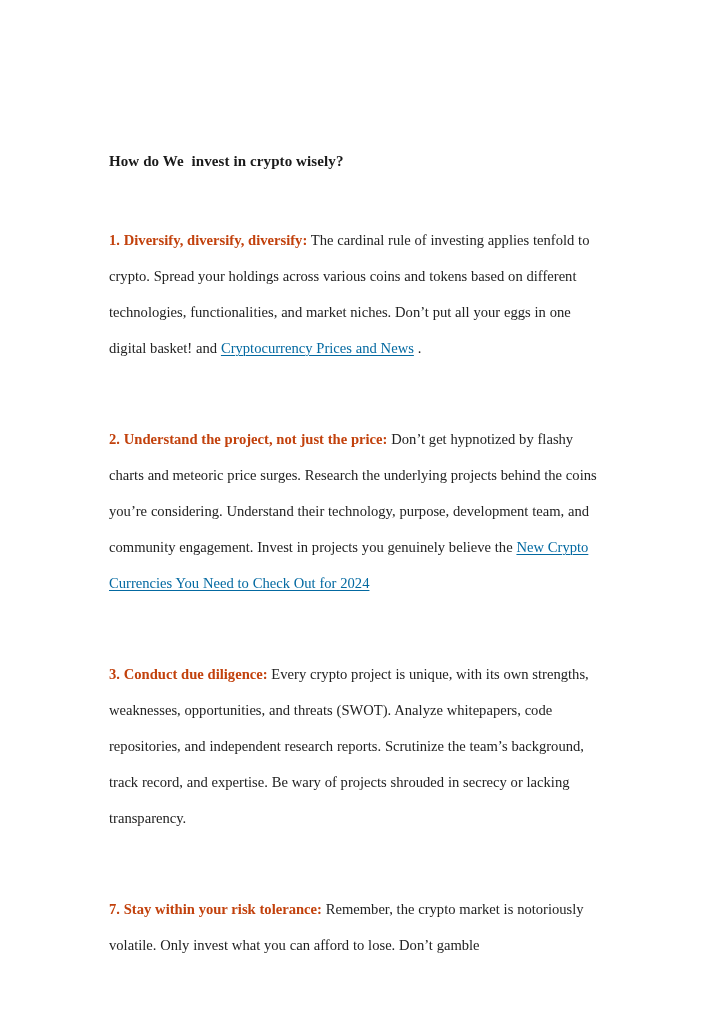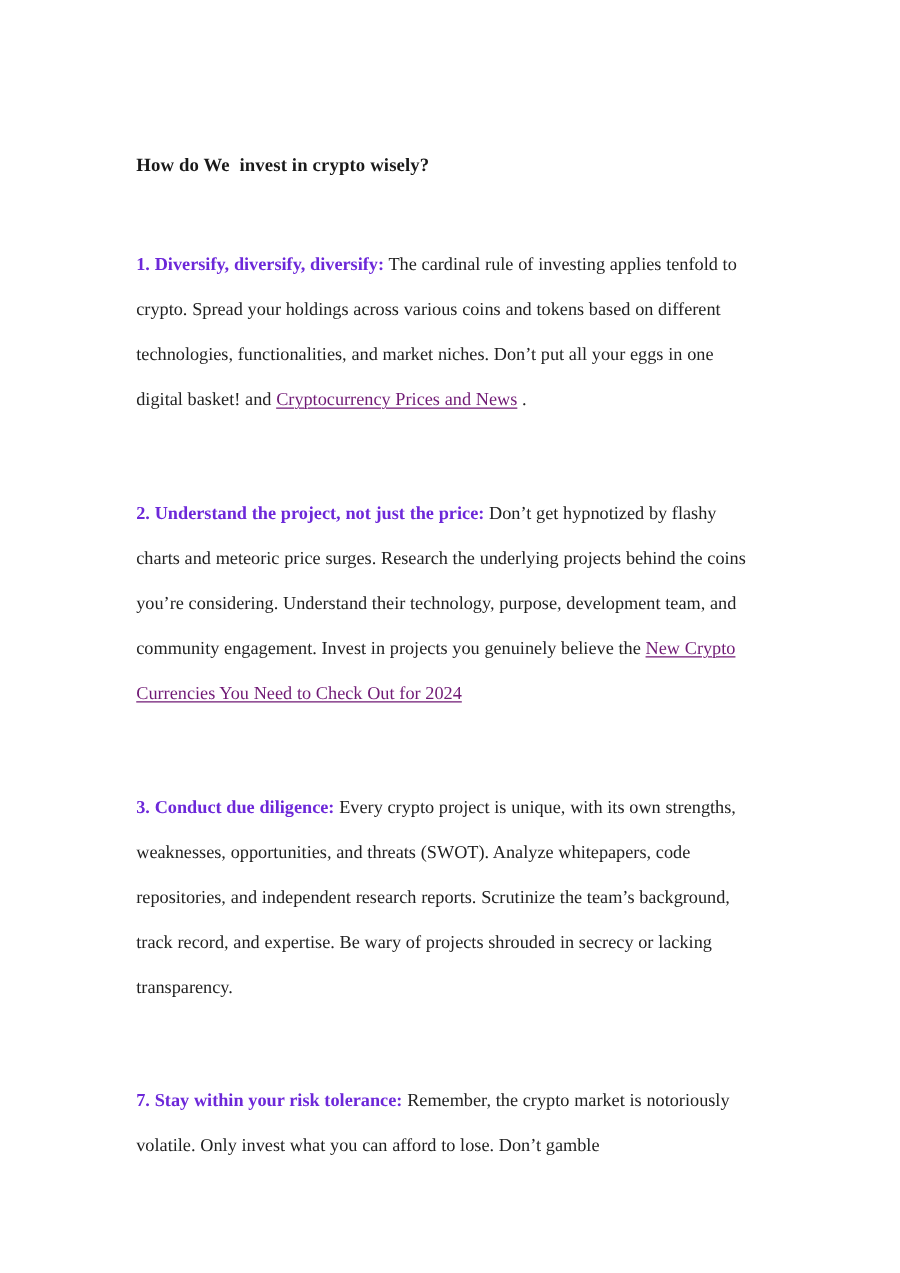--- a/index.html
+++ b/index.html
@@ -15,20 +15,21 @@
     font-family: "Liberation Serif", "DejaVu Serif", serif;
     color: #1c1c1c;
     -webkit-font-smoothing: antialiased;
   }
   .page {
     position: relative;
     width: 720px;
     height: 894px;
     background: #ffffff;
     box-sizing: border-box;
+    margin-top: 28px;
   }
   .content {
     position: absolute;
     left: 109px;
     top: 118px;
     width: 502px;
   }
   .doc-title {
     font-size: 15px;
     font-weight: bold;
@@ -47,24 +48,24 @@
     word-spacing: 0.15px;
   }
   .para + .para {
     margin-top: 55px;
   }
   .gap-after-title {
     margin-top: 46px;
   }
   .lead {
     font-weight: bold;
-    color: #6d28d9;
+    color: #c2410c;
   }
   .doclink {
-    color: #701a75;
+    color: #0369a1;
     text-decoration: underline;
     text-underline-offset: 2px;
     text-decoration-thickness: 1px;
     cursor: pointer;
   }
 </style>
 </head>
 <body>
 
 <div class="page">

